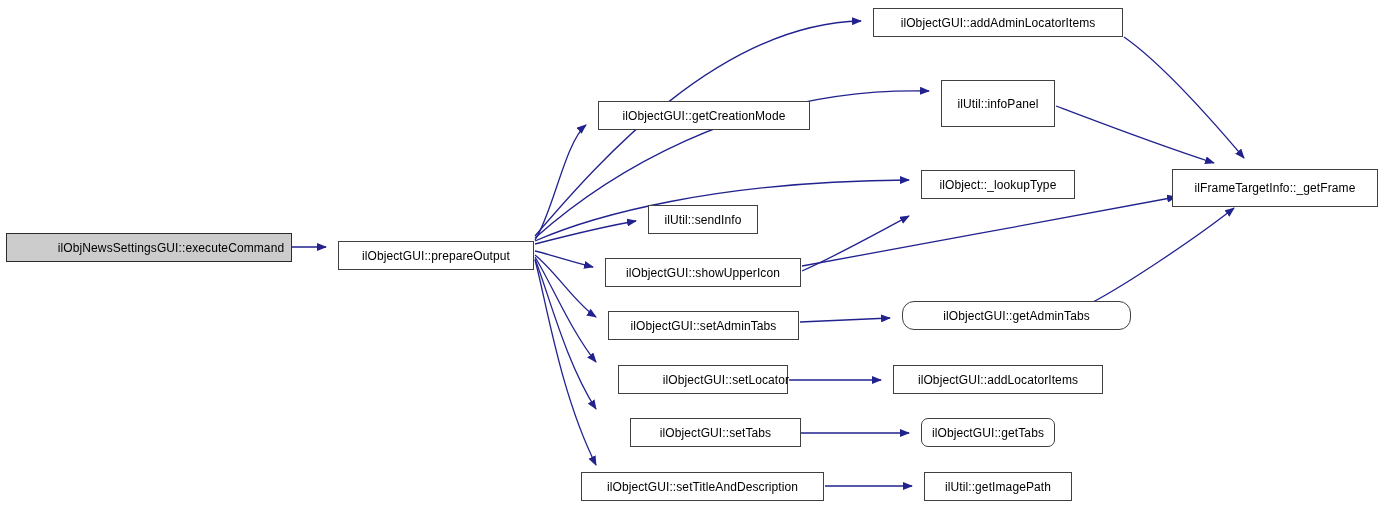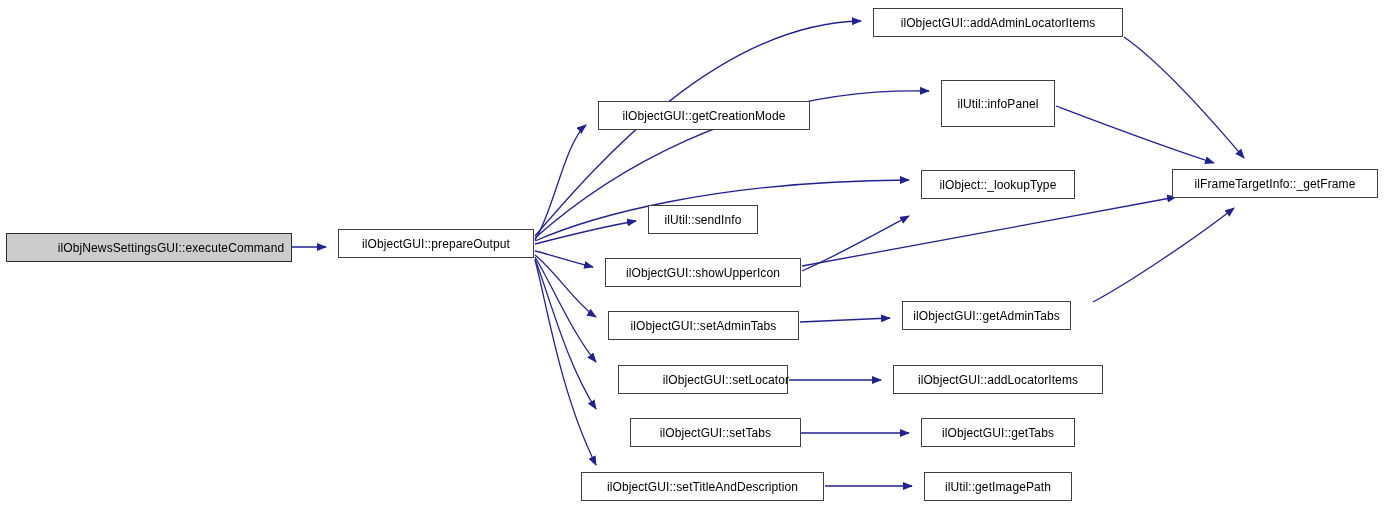--- a/index.html
+++ b/index.html
@@ -77,60 +77,60 @@
         <path d="M1093,302 C1127,284 1196,238 1234,208" fill="none" stroke="#22228f" stroke-width="1.3" marker-end="url(#arrow)"></path>
         <path d="M789,380 L881,380" fill="none" stroke="#22228f" stroke-width="1.3" marker-end="url(#arrow)"></path>
         <path d="M778,433 L909,433" fill="none" stroke="#22228f" stroke-width="1.3" marker-end="url(#arrow)"></path>
         <path d="M825,486 L912,486" fill="none" stroke="#22228f" stroke-width="1.3" marker-end="url(#arrow)"></path>
       </g>
   </svg>
   <div id="nodes">
       <div class="node root" style="left: 6px; top: 233px; width: 286px; height: 29px; padding-left: 44px;">
         <span class="node-label">ilObjNewsSettingsGUI::executeCommand</span>
       </div>
-      <div class="node" style="left: 338px; top: 229px; width: 196px; height: 29px; text-align: right;">
+      <div class="node" style="left: 338px; top: 241px; width: 196px; height: 29px; text-align: right;">
         <span class="node-label">ilObjectGUI::prepareOutput</span>
       </div>
       <div class="node" style="left: 873px; top: 8px; width: 250px; height: 29px;">
         <span class="node-label">ilObjectGUI::addAdminLocatorItems</span>
       </div>
       <div class="node" style="left: 941px; top: 80px; width: 114px; height: 47px;">
         <span class="node-label">ilUtil::infoPanel</span>
       </div>
       <div class="node" style="left: 598px; top: 101px; width: 212px; height: 29px;">
         <span class="node-label">ilObjectGUI::getCreationMode</span>
       </div>
       <div class="node" style="left: 921px; top: 170px; width: 154px; height: 29px;">
         <span class="node-label">ilObject::_lookupType</span>
       </div>
-      <div class="node" style="left: 1172px; top: 169px; width: 206px; height: 29px;">
+      <div class="node" style="left: 1172px; top: 169px; width: 206px; height: 38px;">
         <span class="node-label">ilFrameTargetInfo::_getFrame</span>
       </div>
       <div class="node" style="left: 648px; top: 205px; width: 110px; height: 29px;">
         <span class="node-label">ilUtil::sendInfo</span>
       </div>
       <div class="node" style="left: 605px; top: 258px; width: 196px; height: 29px;">
         <span class="node-label">ilObjectGUI::showUpperIcon</span>
       </div>
-      <div class="node" style="left: 902px; top: 301px; width: 169px; height: 29px;">
+      <div class="node" style="left: 902px; top: 301px; width: 229px; height: 29px; border-radius: 12px;">
         <span class="node-label">ilObjectGUI::getAdminTabs</span>
       </div>
       <div class="node" style="left: 608px; top: 311px; width: 191px; height: 29px;">
         <span class="node-label">ilObjectGUI::setAdminTabs</span>
       </div>
       <div class="node" style="left: 618px; top: 365px; width: 170px; height: 29px; padding-left: 46px;">
         <span class="node-label">ilObjectGUI::setLocator</span>
       </div>
       <div class="node" style="left: 893px; top: 365px; width: 210px; height: 29px;">
         <span class="node-label">ilObjectGUI::addLocatorItems</span>
       </div>
       <div class="node" style="left: 630px; top: 418px; width: 171px; height: 29px;">
         <span class="node-label">ilObjectGUI::setTabs</span>
       </div>
-      <div class="node" style="left: 921px; top: 418px; width: 154px; height: 29px;">
+      <div class="node" style="left: 921px; top: 418px; width: 134px; height: 29px; border-radius: 7px;">
         <span class="node-label">ilObjectGUI::getTabs</span>
       </div>
       <div class="node" style="left: 581px; top: 472px; width: 243px; height: 29px;">
         <span class="node-label">ilObjectGUI::setTitleAndDescription</span>
       </div>
       <div class="node" style="left: 924px; top: 472px; width: 148px; height: 29px;">
         <span class="node-label">ilUtil::getImagePath</span>
       </div>
     </div>
 </div>

